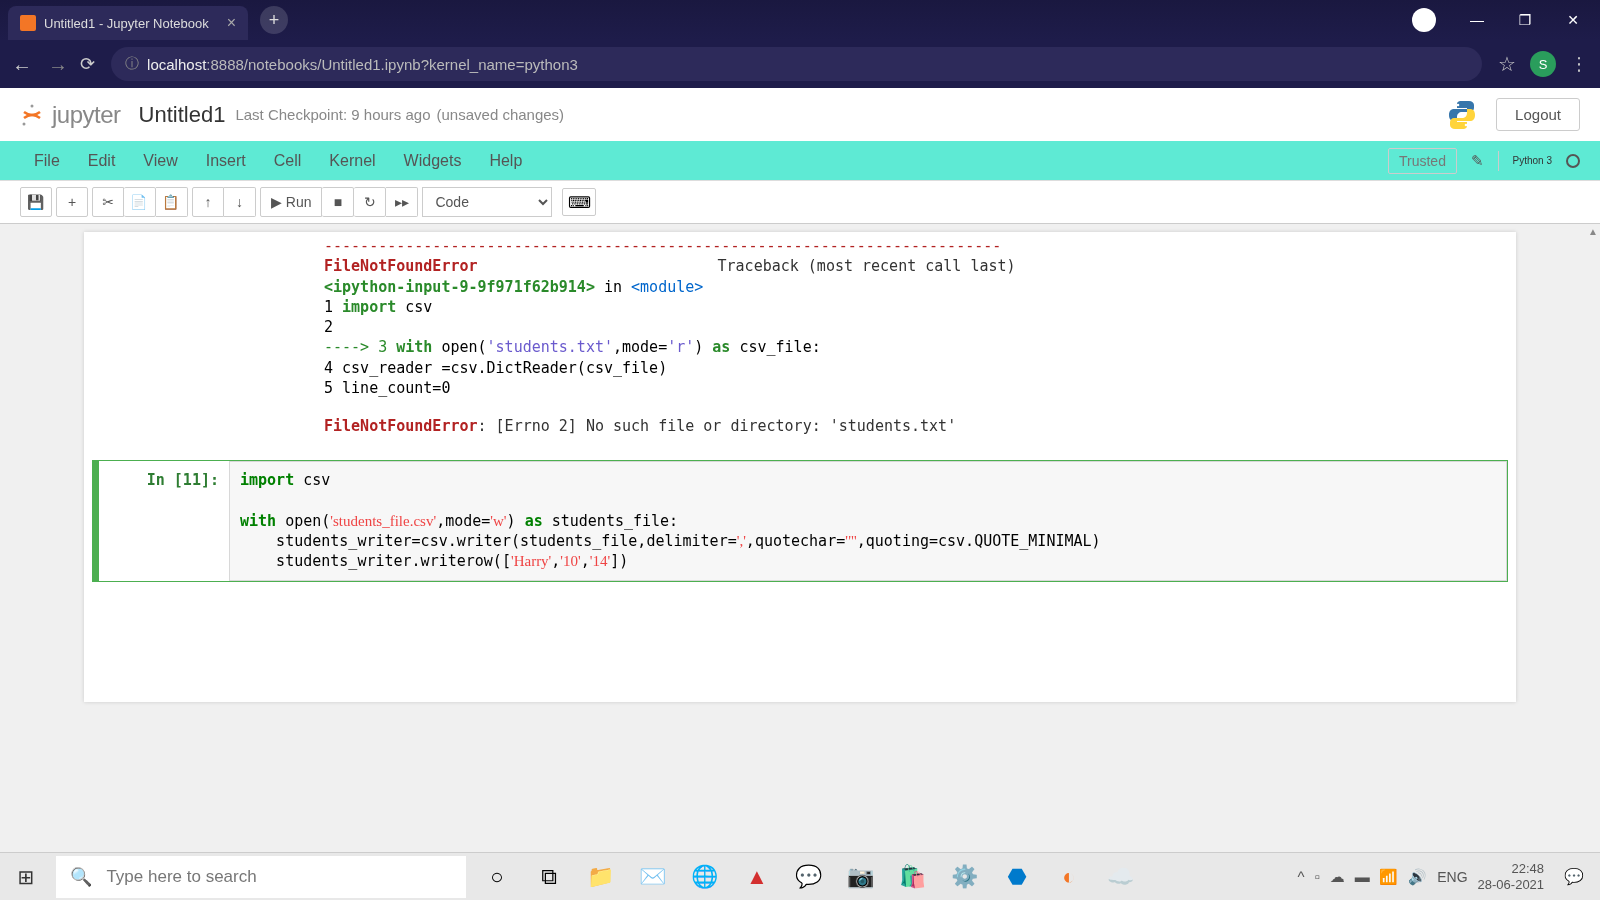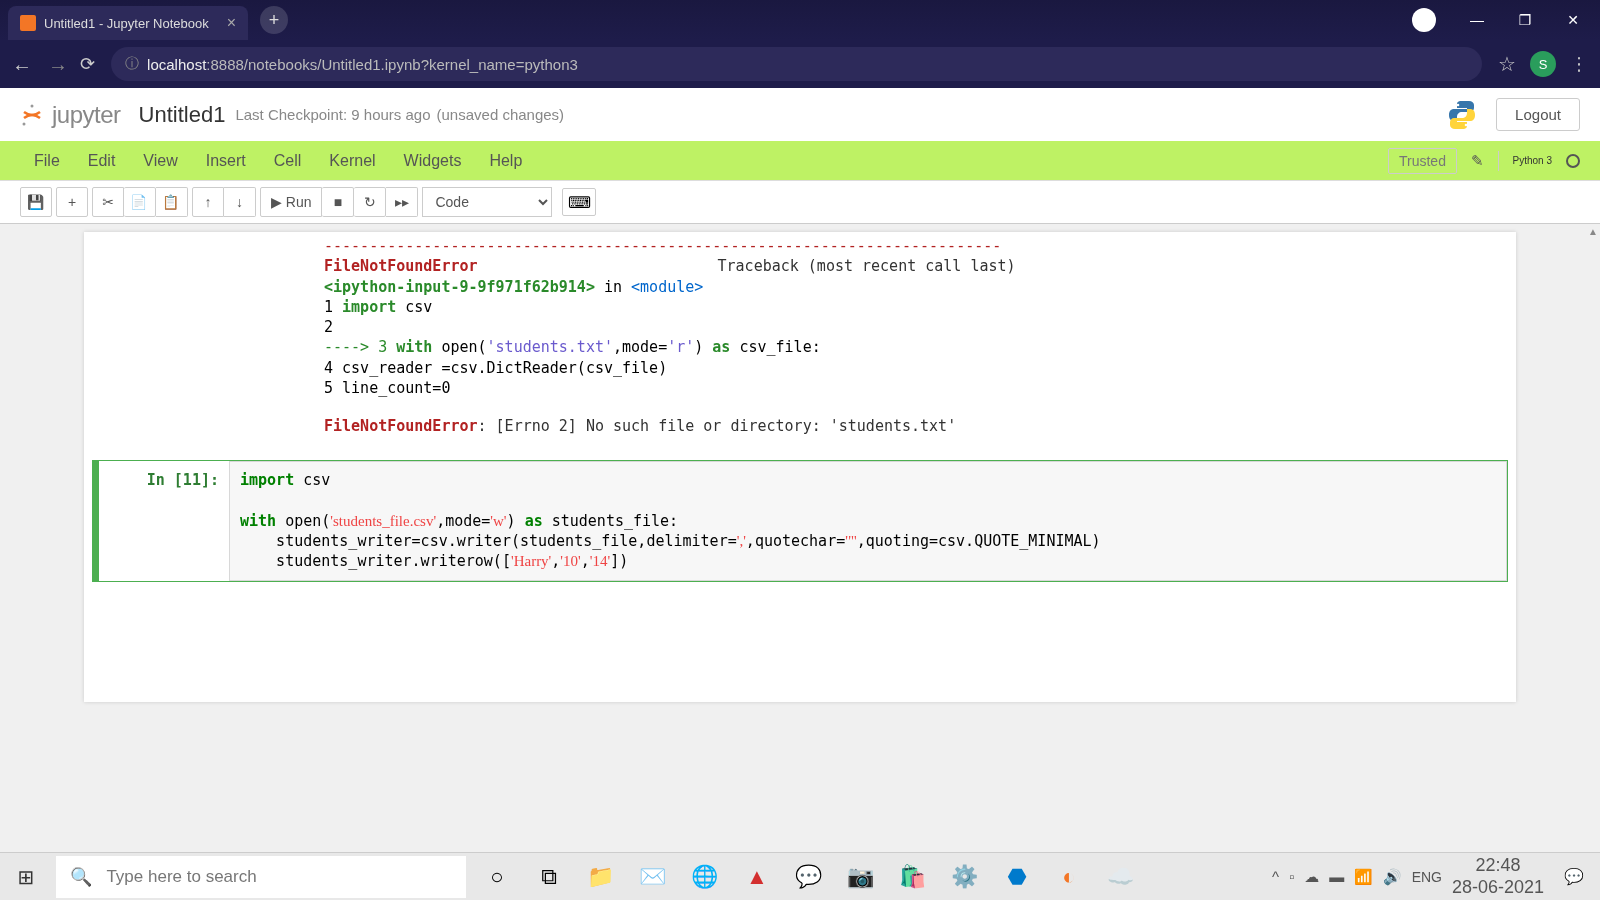--- a/index.html
+++ b/index.html
@@ -36,21 +36,21 @@
 .logo-circle { width: 24px; height: 24px; position: relative; margin-right: 8px; display: flex; align-items: center; justify-content: center; }
 .logo-circle svg { width: 24px; height: 24px; }
 .logo-text { font-size: 24px; color: #888; font-weight: 400; letter-spacing: -0.5px; }
 .notebook-name { font-size: 22px; color: #333; margin-left: 18px; }
 .checkpoint { font-size: 15px; color: #888; margin-left: 10px; }
 .unsaved { font-size: 15px; color: #888; margin-left: 6px; }
 .python-icon { margin-left: auto; width: 32px; height: 32px; }
 .logout-btn { margin-left: 18px; padding: 7px 18px; border: 1px solid #ccc; border-radius: 3px; color: #555; font-size: 15px; background: #fff; cursor: pointer; }
 
 
-.menubar { display: flex; align-items: center; padding: 0 20px; height: 40px; border-bottom: 1px solid #ddd; background: #bef264; }
+.menubar { display: flex; align-items: center; padding: 0 20px; height: 40px; border-bottom: 1px solid #ddd; background: #5eead4; }
 .menu-item { padding: 0 14px; color: #555; font-size: 16px; cursor: pointer; }
 .trust-area { margin-left: auto; display: flex; align-items: center; gap: 14px; }
 .trusted { border: 1px solid #ccc; padding: 4px 10px; font-size: 14px; color: #777; border-radius: 2px; }
 .pencil { color: #555; font-size: 15px; cursor: pointer; }
 .divider-v { width: 1px; height: 20px; background: #ccc; }
 .kernel-label { color: #333; font-size: 10px; }
 .kernel-circle { width: 14px; height: 14px; border: 2px solid #555; border-radius: 50%; }
 
 
 .toolbar { display: flex; align-items: center; padding: 6px 20px; gap: 4px; background: #fff; border-bottom: 1px solid #ccc; }
@@ -96,21 +96,21 @@
 .taskbar { position: absolute; bottom: 0; left: 0; right: 0; height: 48px; background: #e8e8e8; border-top: 1px solid #ccc; display: flex; align-items: center; }
 .start-btn { width: 52px; height: 48px; display: flex; align-items: center; justify-content: center; cursor: pointer; }
 .win-logo { font-size: 20px; color: #333; }
 .search-box { flex: 0 0 410px; height: 42px; background: #fff; display: flex; align-items: center; padding: 0 14px; margin: 0 4px; }
 .search-icon { color: #555; margin-right: 14px; font-size: 18px; }
 .search-text { color: #777; font-size: 17px; }
 .task-icons { display: flex; align-items: center; gap: 6px; margin-left: 4px; }
 .task-icon { width: 46px; height: 48px; display: flex; align-items: center; justify-content: center; font-size: 22px; cursor: pointer; }
 .tray { margin-left: auto; display: flex; align-items: center; gap: 10px; padding-right: 6px; color: #555; font-size: 14px; }
 .tray-icon { font-size: 15px; cursor: pointer; }
-.clock { text-align: center; font-size: 18px; line-height: 1.2; }
+.clock { text-align: right; font-size: 13px; line-height: 1.2; }
 .notif { font-size: 16px; cursor: pointer; padding: 0 10px; }
 </style>
 </head>
 <body>
 
 <div class="browser-top">
   <div class="tab">
     <div class="tab-icon"></div>
     <span class="tab-title">Untitled1 - Jupyter Notebook</span>
     <span class="tab-close">×</span>

